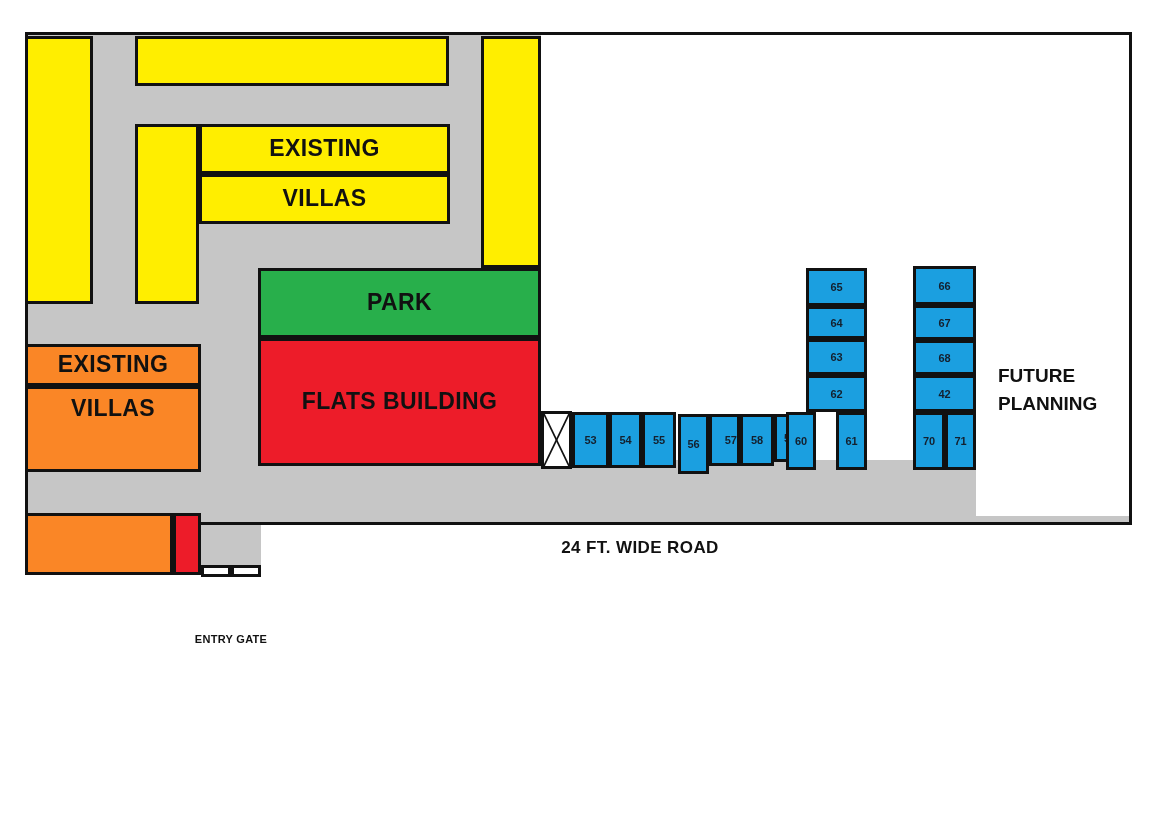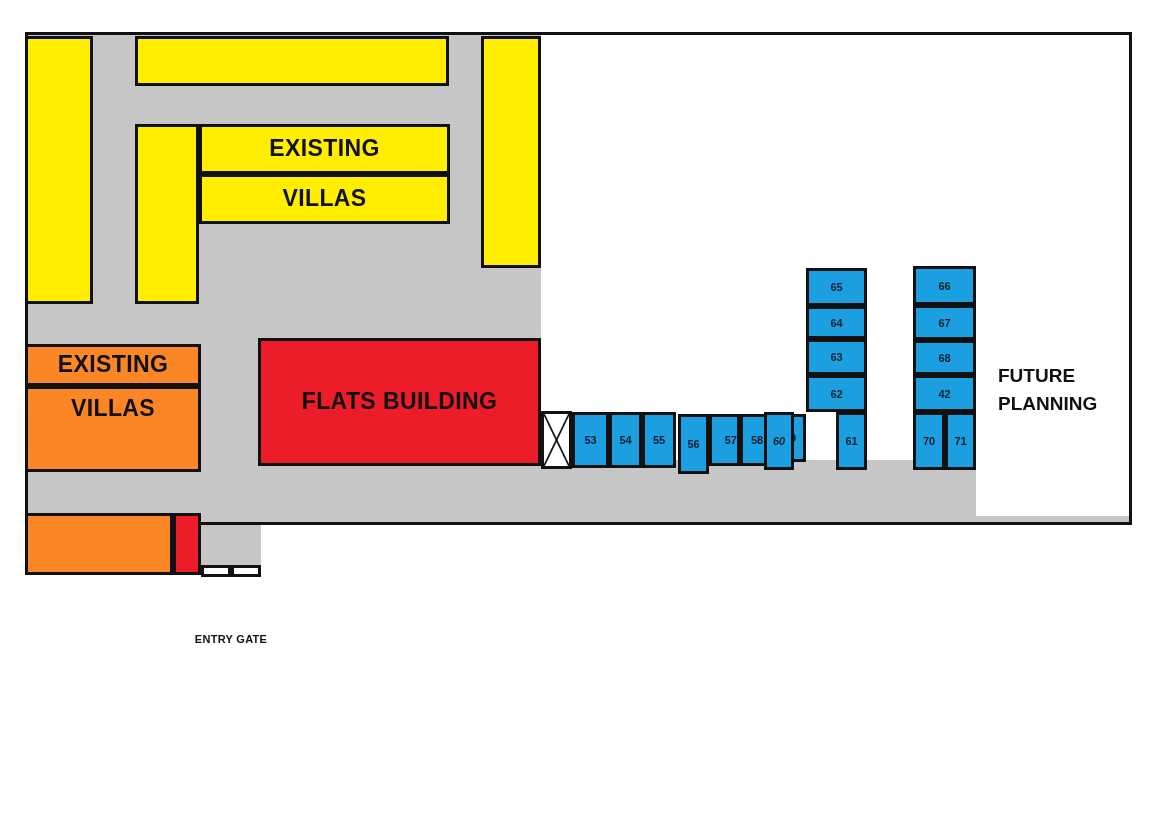--- a/index.html
+++ b/index.html
@@ -117,20 +117,23 @@
   <div class="abs zone yellow" style="left:199px; top:124px; width:251px; height:50px;">
     <span class="lbl-major">EXISTING</span>
   </div>
 
   <div class="abs zone yellow" style="left:199px; top:174px; width:251px; height:50px;">
     <span class="lbl-major">VILLAS</span>
   </div>
 
   <div class="abs zone yellow" style="left:481px; top:36px; width:60px; height:232px;"></div>
 
+  <div class="abs zone green" style="left:258px; top:268px; width:283px; height:70px;">
+    <span class="lbl-major">PARK</span>
+  </div>
 
   <div class="abs zone red" style="left:258px; top:338px; width:283px; height:128px;">
     <span class="lbl-major">FLATS BUILDING</span>
   </div>
 
   <div class="abs zone orange" style="left:25px; top:344px; width:176px; height:42px;">
     <span class="lbl-major">EXISTING</span>
   </div>
 
   <div class="abs zone orange" style="left:25px; top:386px; width:176px; height:86px;">
@@ -140,20 +143,23 @@
   <div class="abs zone orange" style="left:25px; top:513px; width:148px; height:62px;"></div>
 
   <div class="abs zone red" style="left:173px; top:513px; width:28px; height:62px;"></div>
 
   <div class="abs zone white" style="left:201px; top:565px; width:30px; height:12px;"></div>
   <div class="abs zone white" style="left:231px; top:565px; width:30px; height:12px;"></div>
   <div class="abs zone noborder" style="left:186px; top:583px; width:90px; height:16px; background:transparent;">
     <span class="lbl-gate">ENTRY GATE</span>
   </div>
 
+  <div class="abs zone noborder" style="left:430px; top:488px; width:420px; height:24px; background:transparent;">
+    <span class="lbl-road">24 FT. WIDE ROAD</span>
+  </div>
 
   <div class="abs zone noborder lbl-future" style="left:998px; top:314px; width:150px; height:56px; background:transparent; flex-direction:column; align-items:flex-start;">
     <span>FUTURE</span>
     <span>PLANNING</span>
   </div>
 
   <div class="abs crossbox" style="left:541px; top:411px; width:31px; height:58px;">
     <svg viewBox="0 0 31 58" preserveAspectRatio="none" aria-hidden="true">
       <line x1="0" y1="0" x2="31" y2="58" stroke="#111111" stroke-width="2"></line>
       <line x1="31" y1="0" x2="0" y2="58" stroke="#111111" stroke-width="2"></line>
@@ -174,21 +180,21 @@
   </div>
   <div class="abs plot" style="left:709px; top:414px; width:31px; height:52px;justify-content:flex-end;">
     <span class="plot-num">57</span>
   </div>
   <div class="abs plot" style="left:740px; top:414px; width:34px; height:52px;">
     <span class="plot-num">58</span>
   </div>
   <div class="abs plot" style="left:774px; top:414px; width:32px; height:48px;">
     <span class="plot-num">59</span>
   </div>
-  <div class="abs plot" style="left:764px; top:412px; width:30px; height:58px;font-style:italic;">
+  <div class="abs plot" style="left:786px; top:412px; width:30px; height:58px;">
     <span class="plot-num">60</span>
   </div>
   <div class="abs plot" style="left:836px; top:412px; width:31px; height:58px;">
     <span class="plot-num">61</span>
   </div>
 
   <div class="abs plot" style="left:806px; top:268px; width:61px; height:38px;">
     <span class="plot-num">65</span>
   </div>
   <div class="abs plot" style="left:806px; top:306px; width:61px; height:33px;">

